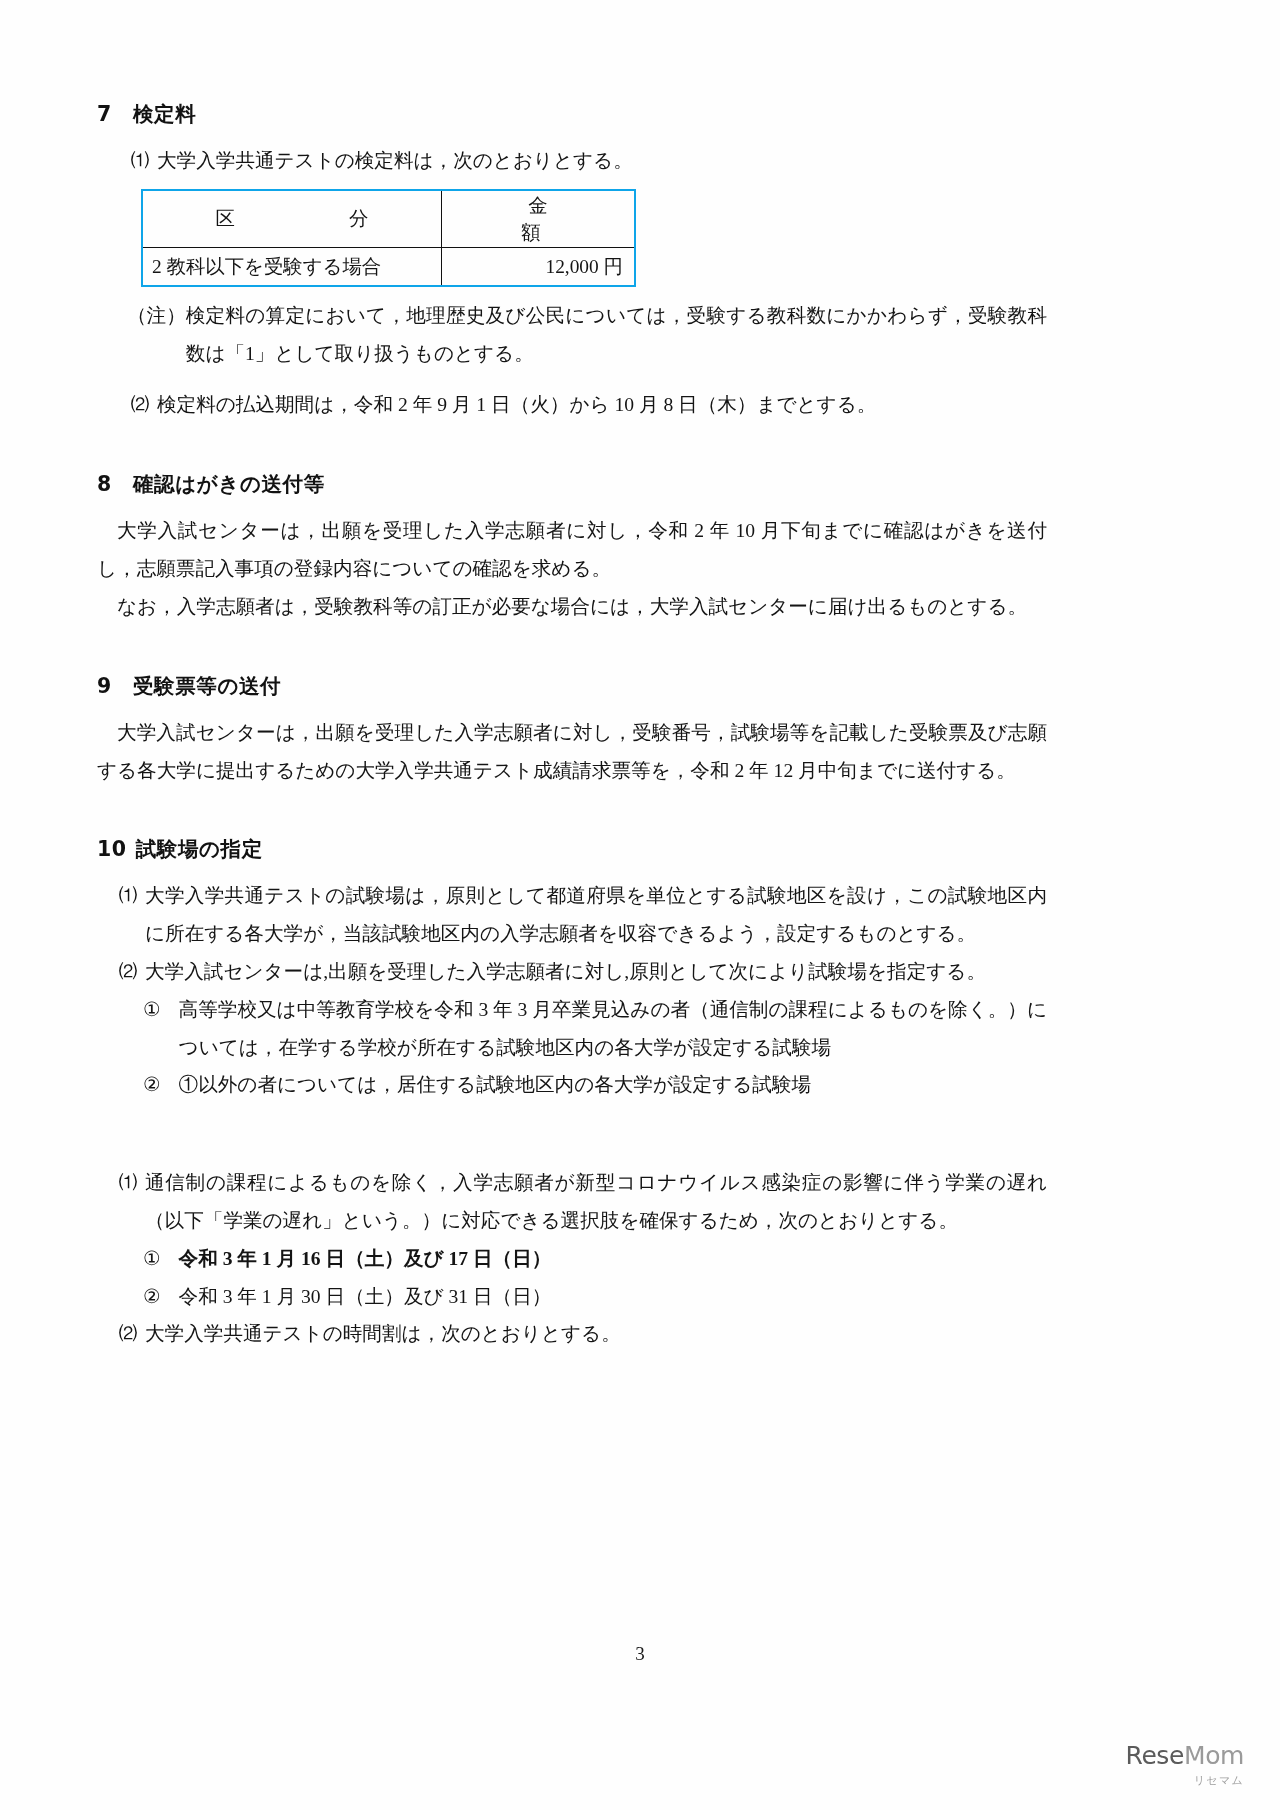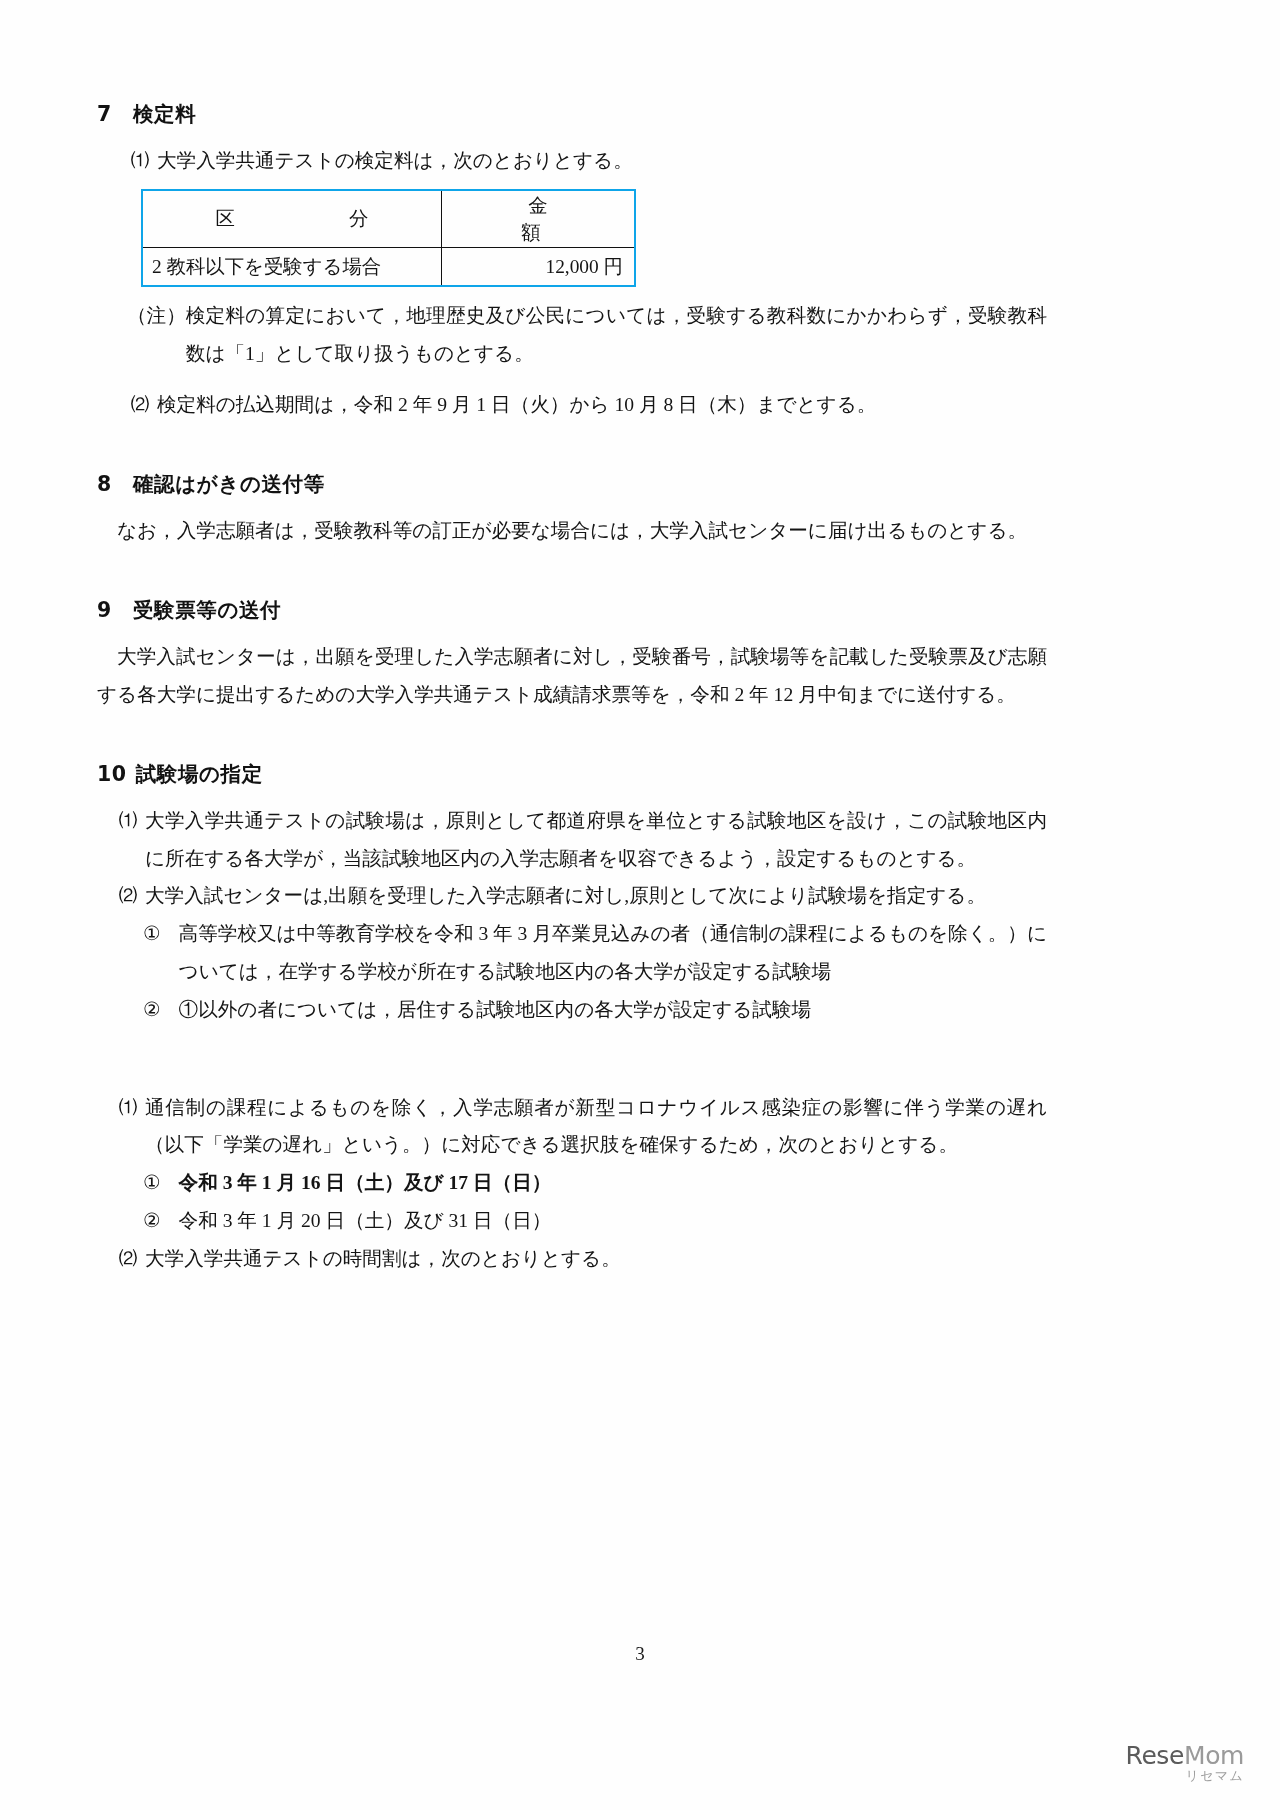--- a/index.html
+++ b/index.html
@@ -133,23 +133,23 @@
   }
   .watermark .wm-main {
     font-family: "DejaVu Sans", "Liberation Sans", sans-serif;
     font-weight: 400;
     font-size: 25px;
     letter-spacing: -0.4px;
     color: #5b5b5b;
   }
   .watermark .wm-main .accent { color: #9a9a9a; }
   .watermark .wm-sub {
-    margin-top: 1px;
+    margin-top: 7px;
     font-family: "DejaVu Sans", "Liberation Sans", sans-serif;
-    font-size: 13px;
+    font-size: 11px;
     letter-spacing: 1.3px;
     color: #9e9e9e;
   }
 </style>
 </head>
 <body>
 
 <div class="page">
   <div class="content">
 
@@ -192,20 +192,21 @@
     </div>
 
     <div class="gap-xl"></div>
 
     <div class="sec-head">
       <span class="num">8</span>
       <span class="ttl">確認はがきの送付等</span>
     </div>
     <div class="gap-s"></div>
 
+    <p class="para indent1">大学入試センターは，出願を受理した入学志願者に対し，令和 2 年 10 月下旬までに確認はがきを送付し，志願票記入事項の登録内容についての確認を求める。</p>
     <p class="para indent1">なお，入学志願者は，受験教科等の訂正が必要な場合には，大学入試センターに届け出るものとする。</p>
 
     <div class="gap-xl"></div>
 
     <div class="sec-head">
       <span class="num">9</span>
       <span class="ttl">受験票等の送付</span>
     </div>
     <div class="gap-s"></div>
 
@@ -243,21 +244,21 @@
     <div class="item" style="margin-left:22px;">
       <span class="marker">⑴</span>
       <span class="body">通信制の課程によるものを除く，入学志願者が新型コロナウイルス感染症の影響に伴う学業の遅れ（以下「学業の遅れ」という。）に対応できる選択肢を確保するため，次のとおりとする。</span>
     </div>
     <div class="item" style="margin-left:46px;">
       <span class="marker circ">①</span>
       <span class="body" style="padding-left:10px;font-weight:bold;">令和 3 年 1 月 16 日（土）及び 17 日（日）</span>
     </div>
     <div class="item" style="margin-left:46px;">
       <span class="marker circ">②</span>
-      <span class="body" style="padding-left:10px;">令和 3 年 1 月 20 日（土）及び 31 日（日）</span>
+      <span class="body" style="padding-left:10px;">令和 3 年 1 月 30 日（土）及び 31 日（日）</span>
     </div>
     <div class="item" style="margin-left:22px;">
       <span class="marker">⑵</span>
       <span class="body">大学入学共通テストの時間割は，次のとおりとする。</span>
     </div>
 
   </div>
 
   <div class="page-number">3</div>
 

